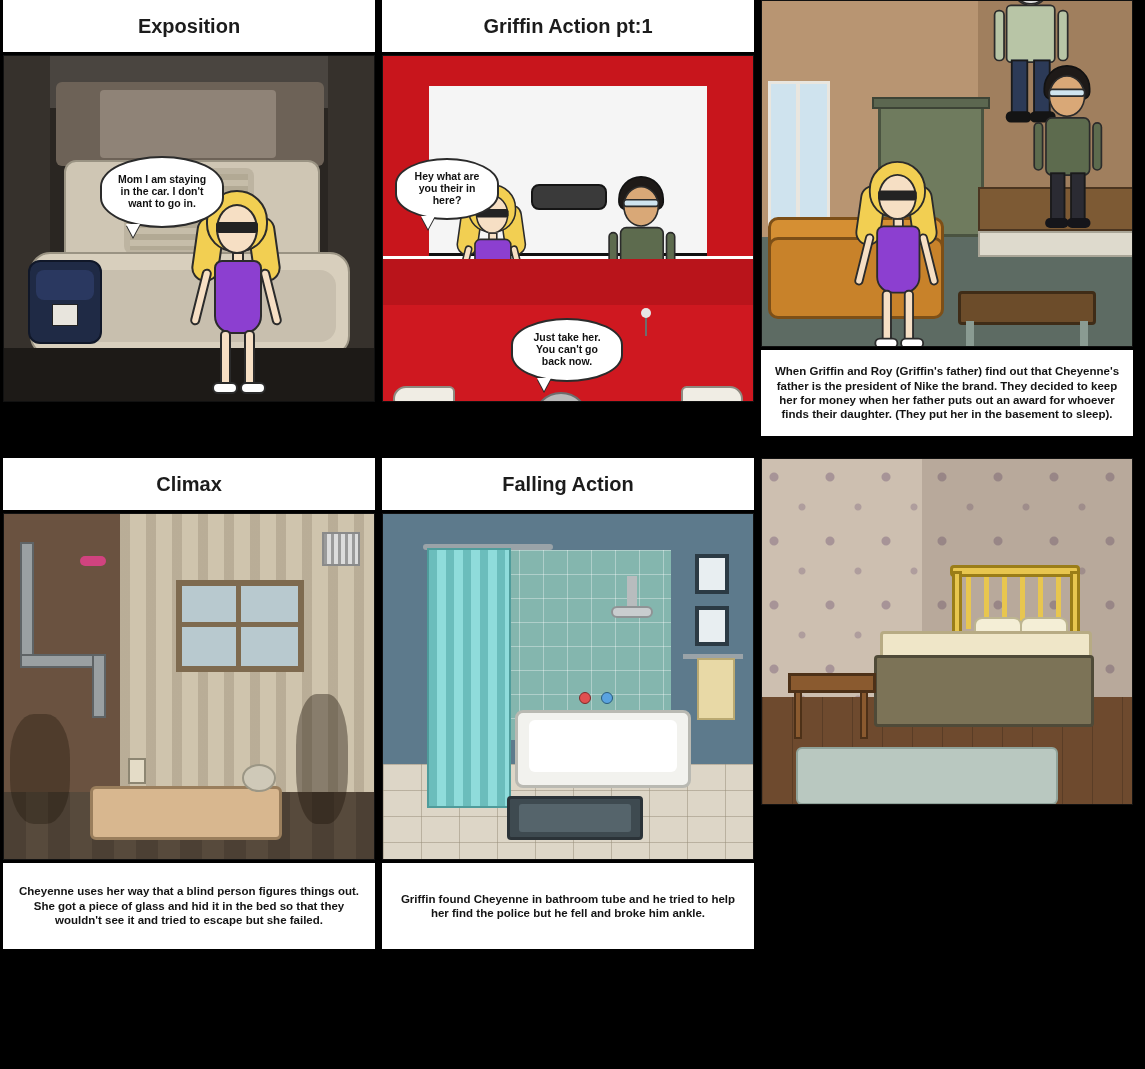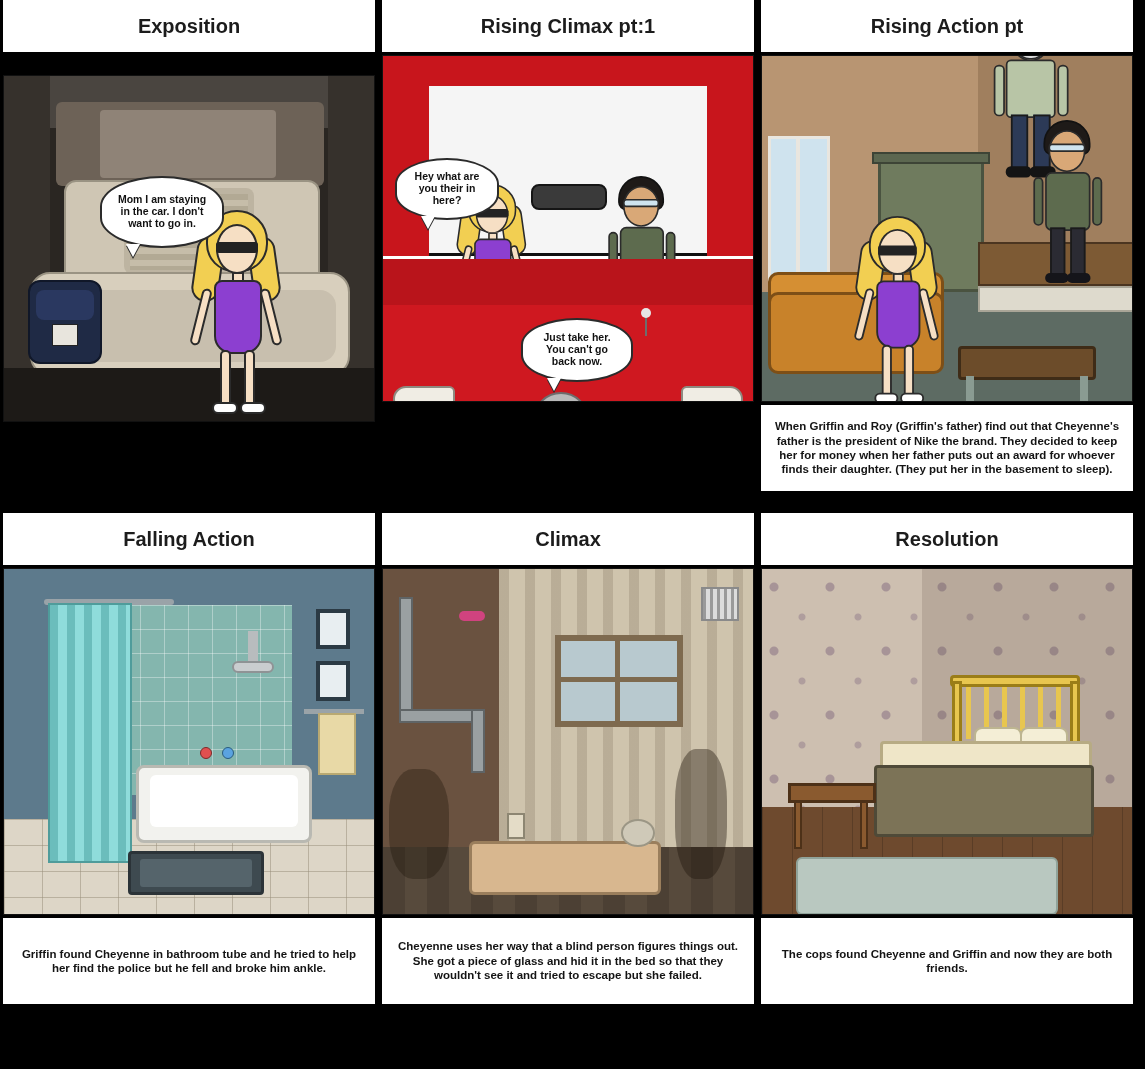--- a/index.html
+++ b/index.html
@@ -84,21 +84,21 @@
     border-left: 7px solid transparent;
     border-right: 7px solid transparent;
     border-top: 13px solid #fff;
     filter: drop-shadow(0 2px 0 #2b2b2b);
   }
 
   
   .sh { position: absolute; }
 
   
-  .s1 { background: #2a2622; margin-top: 20px; }
+  .s1 { background: #2a2622; }
   .s1 .roof { left:0; top:0; width:372px; height:52px; background:#4a4540; }
   .s1 .pillarL { left:0; top:0; width:46px; height:347px; background:#36312c; }
   .s1 .pillarR { right:0; top:0; width:46px; height:347px; background:#36312c; }
   .s1 .rearwin { left:52px; top:26px; width:268px; height:84px; background:#6d6257; border-radius:6px; }
   .s1 .rearwin2 { left:96px; top:34px; width:176px; height:68px; background:#8f8377; border-radius:4px; }
   .s1 .seatback { left:60px; top:104px; width:256px; height:96px; background:#cfc6b4; border-radius:12px 12px 4px 4px; border:2px solid #9a9383; }
   .s1 .seatback2 { left:120px; top:112px; width:130px; height:86px; background:#bdb4a1; border-radius:8px; }
   .s1 .stripes { left:126px; top:118px; width:118px; height:76px;
      background: repeating-linear-gradient(180deg,#b2a994 0 6px,#c6bda9 6px 12px); }
   .s1 .cushion { left:26px; top:196px; width:320px; height:104px; background:#d8cfbd; border-radius:20px; border:2px solid #9a9383; }
@@ -292,21 +292,21 @@
           <div class="legR"></div>
           <div class="shoeL"></div>
           <div class="shoeR"></div>
         </div>
 
         <div class="bubble" style="left:96px; top:100px; width:124px; height:72px;">Mom I am staying in the car. I don't want to go in.</div>
       </div>
     </div>
 
     <div class="cell">
-      <div class="title-bar">Rising Climax pt:1</div>
+      <div class="title-bar">Griffin Action pt:1</div>
       <div class="scene s2">
         <div class="sh topPanel"></div>
         <div class="sh redTop"></div>
         <div class="sh redL"></div>
         <div class="sh redR"></div>
         <div class="sh mirror"></div>
 
         <div class="girl" style="left:74px; top:128px; transform:scale(.78); transform-origin:top left;">
           <div class="hairL"></div>
           <div class="hairR"></div>
@@ -331,26 +331,25 @@
         <div class="bubble" style="left:12px; top:102px; width:104px; height:62px;">Hey what are you their in here?</div>
 
         <div class="sh bottom"></div>
         <div class="sh hood"></div>
         <div class="sh antenna"></div>
         <div class="sh antennaBall"></div>
         <div class="sh lampL"></div>
         <div class="sh lampR"></div>
         <div class="sh emblem"></div>
 
-        <div class="bubble" style="left:138px; top:262px; width:112px; height:64px;">Just take her. You can't go back now.</div>
-      </div>
-    </div>
-
-    <div class="cell">
-      <div class="title-bar">Rising Action pt</div>
+        <div class="bubble" style="left:128px; top:262px; width:112px; height:64px;">Just take her. You can't go back now.</div>
+      </div>
+    </div>
+
+    <div class="cell">
       <div class="scene s3">
         <div class="sh wall"></div>
         <div class="sh wallR"></div>
         <div class="sh floor"></div>
         <div class="sh winFrame"></div>
         <div class="sh winBar"></div>
         <div class="sh cabinet"></div>
         <div class="sh cabTop"></div>
         <div class="sh counter"></div>
         <div class="sh platform"></div>
@@ -402,20 +401,44 @@
           <div class="shoeR"></div>
         </div>
       </div>
       <div class="caption">When Griffin and Roy (Griffin's father) find out that Cheyenne's father is the president of Nike the brand. They decided to keep her for money when her father puts out an award for whoever finds their daughter. (They put her in the basement to sleep).</div>
     </div>
   </div>
 
   <div class="row-gap"></div>
 
   <div class="row">
+
+    <div class="cell">
+      <div class="title-bar">Climax</div>
+      <div class="scene s4">
+        <div class="sh wallC"></div>
+        <div class="sh wallStripes"></div>
+        <div class="sh wallL"></div>
+        <div class="sh floor"></div>
+        <div class="sh win"></div>
+        <div class="sh winBarV"></div>
+        <div class="sh winBarH"></div>
+        <div class="sh pipe1"></div>
+        <div class="sh pipe2"></div>
+        <div class="sh pipe3"></div>
+        <div class="sh valve"></div>
+        <div class="sh vent"></div>
+        <div class="sh outlet"></div>
+        <div class="sh stain1"></div>
+        <div class="sh stain2"></div>
+        <div class="sh mattress"></div>
+        <div class="sh debris"></div>
+      </div>
+      <div class="caption">Cheyenne uses her way that a blind person figures things out. She got a piece of glass and hid it in the bed so that they wouldn't see it and tried to escape but she failed.</div>
+    </div>
 
     <div class="cell">
       <div class="title-bar">Falling Action</div>
       <div class="scene s5">
         <div class="sh wallBlue"></div>
         <div class="sh tileWall"></div>
         <div class="sh floor"></div>
         <div class="sh shower"></div>
         <div class="sh showerHead"></div>
         <div class="sh mirror1"></div>
@@ -429,58 +452,32 @@
         <div class="sh tubInner"></div>
         <div class="sh rod"></div>
         <div class="sh curtain"></div>
         <div class="sh mat"></div>
         <div class="sh matIn"></div>
       </div>
       <div class="caption">Griffin found Cheyenne in bathroom tube and he tried to help her find the police but he fell and broke him ankle.</div>
     </div>
 
     <div class="cell">
-      <div class="title-bar">Climax</div>
-      <div class="scene s4">
-        <div class="sh wallC"></div>
-        <div class="sh wallStripes"></div>
-        <div class="sh wallL"></div>
-        <div class="sh floor"></div>
-        <div class="sh win"></div>
-        <div class="sh winBarV"></div>
-        <div class="sh winBarH"></div>
-        <div class="sh pipe1"></div>
-        <div class="sh pipe2"></div>
-        <div class="sh pipe3"></div>
-        <div class="sh valve"></div>
-        <div class="sh vent"></div>
-        <div class="sh outlet"></div>
-        <div class="sh stain1"></div>
-        <div class="sh stain2"></div>
-        <div class="sh mattress"></div>
-        <div class="sh debris"></div>
-      </div>
-      <div class="caption">Cheyenne uses her way that a blind person figures things out. She got a piece of glass and hid it in the bed so that they wouldn't see it and tried to escape but she failed.</div>
-    </div>
-
-    <div class="cell">
-      <div class="title-bar">Resolution</div>
       <div class="scene s6">
         <div class="sh wall"></div>
         <div class="sh wallDark"></div>
         <div class="sh floor"></div>
         <div class="sh rug"></div>
         <div class="sh bedFrameHead"></div>
         <div class="sh bedPostL"></div>
         <div class="sh bedPostR"></div>
         <div class="sh headBars"></div>
         <div class="sh pillow1"></div>
         <div class="sh pillow2"></div>
         <div class="sh mattress"></div>
         <div class="sh blanket"></div>
         <div class="sh nightstand"></div>
         <div class="sh nsLegL"></div>
         <div class="sh nsLegR"></div>
       </div>
-      <div class="caption">The cops found Cheyenne and Griffin and now they are both friends.</div>
     </div>
   </div>
 </div>
 
 </body></html>

